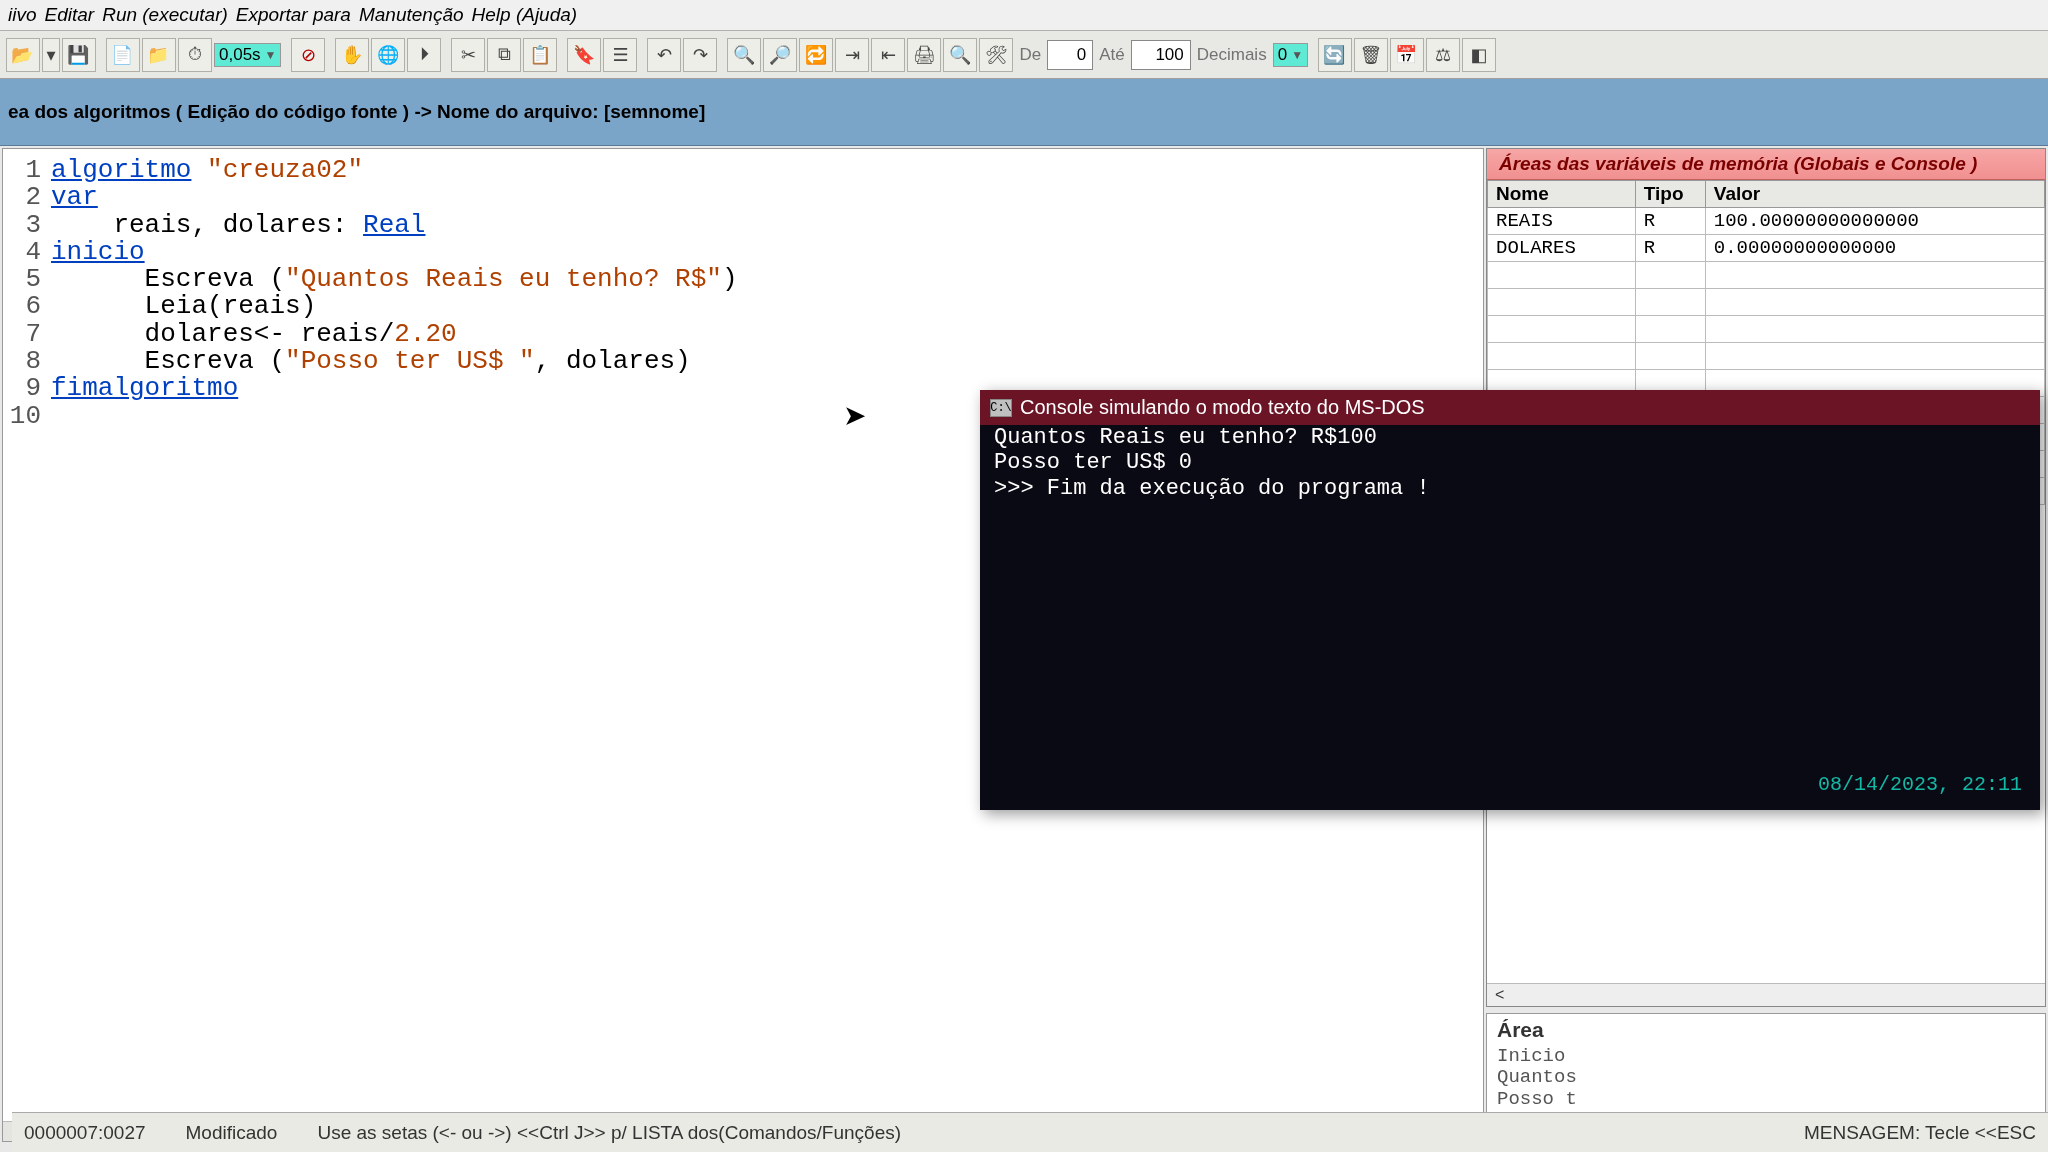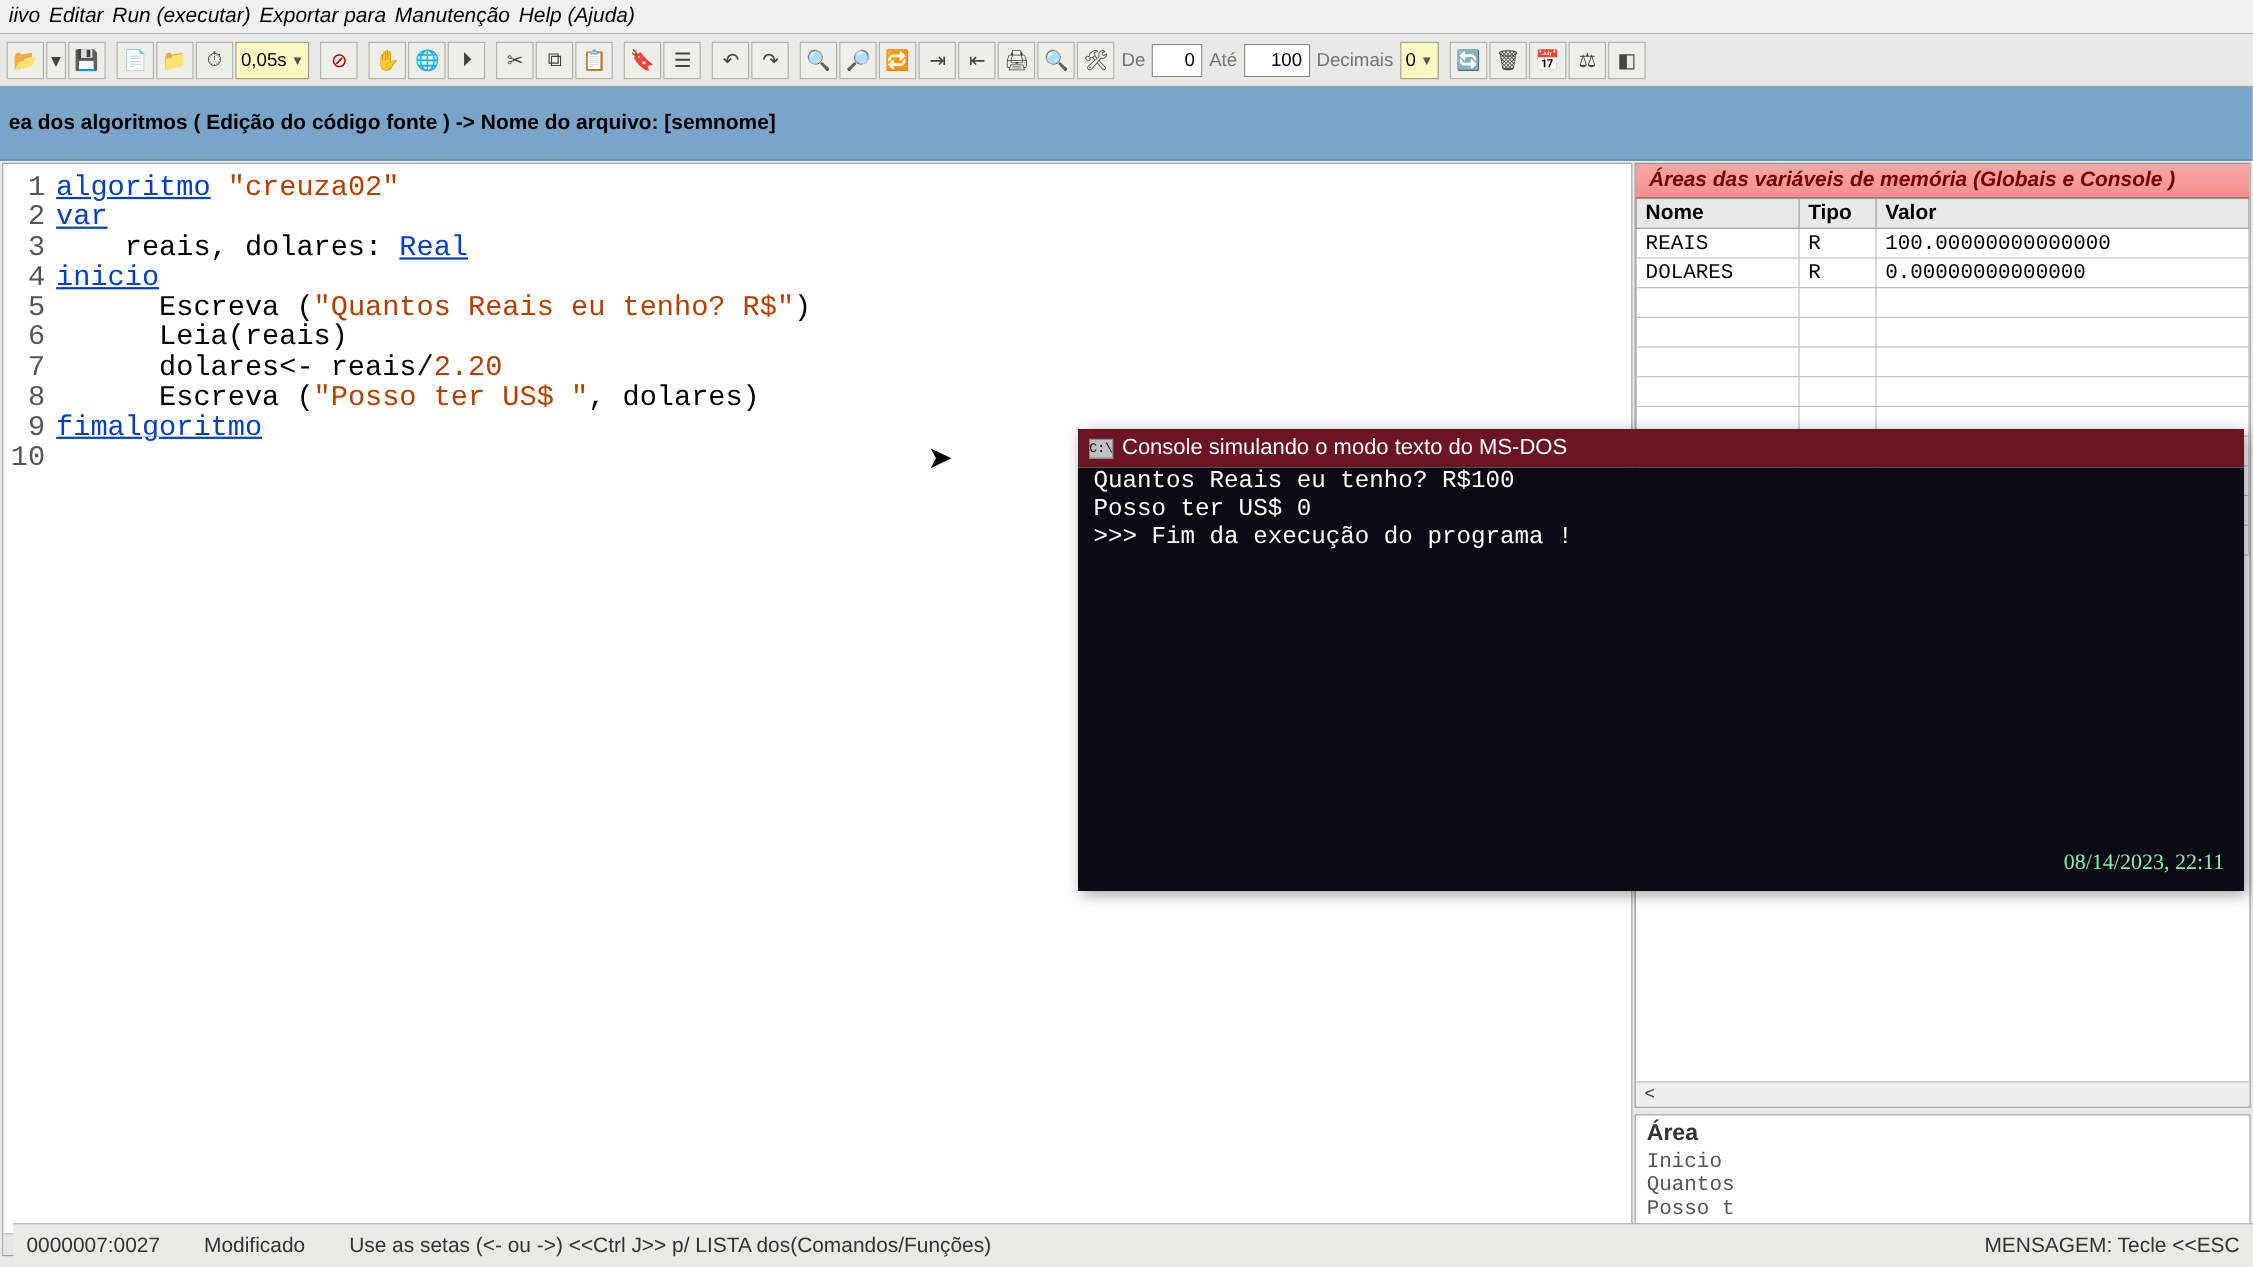--- a/index.html
+++ b/index.html
@@ -34,22 +34,22 @@
   }
   .tbtn {
     width: 34px; height: 34px;
     border: 1px solid #b0b0a8;
     background: #eeeee8;
     display:flex; align-items:center; justify-content:center;
     font-size:18px; color:#444;
   }
   .tsep { width:6px; }
   .speedbox {
-    height: 34px; display:flex; align-items:center;
-    border:1px solid #999; background:#fef9c3; padding:0 4px; font-size:17px;
+    height: 24px; display:flex; align-items:center;
+    border:1px solid #999; background:#5eead4; padding:0 4px; font-size:17px;
     gap:4px;
   }
   .speedbox .dd { font-size:12px; color:#555; }
   .tlabel { font-size:17px; color:#737373; margin:0 4px; }
   .tinput {
     height:30px; border:1px solid #888; background:#fff;
     font-size:17px; padding:0 6px; width:60px; text-align:right;
   }
   .tinput.small { width:46px; }
   
@@ -177,21 +177,21 @@
     font-family:"Courier New",monospace;
   }
   .console .cbody {
     flex:1; background:#0a0a14; color:#fff;
     font-family:"Courier New",monospace; font-size:22px;
     padding:0 14px; line-height:1.15;
     position:relative;
   }
   .console .timestamp {
     position:absolute; right:18px; bottom:14px;
-    color:#86efac; font-family:Liberation Serif, serif; font-size:20px;
+    color:#14b8a6; font-family:Liberation Mono, monospace; font-size:20px;
   }
 
   
   .statusbar {
     position:absolute; left:12px; right:0; bottom:0;
     height:40px;
     background:#eaeae4;
     border-top:1px solid #aaa;
     display:flex; align-items:center;
     font-size:19px; color:#333;

